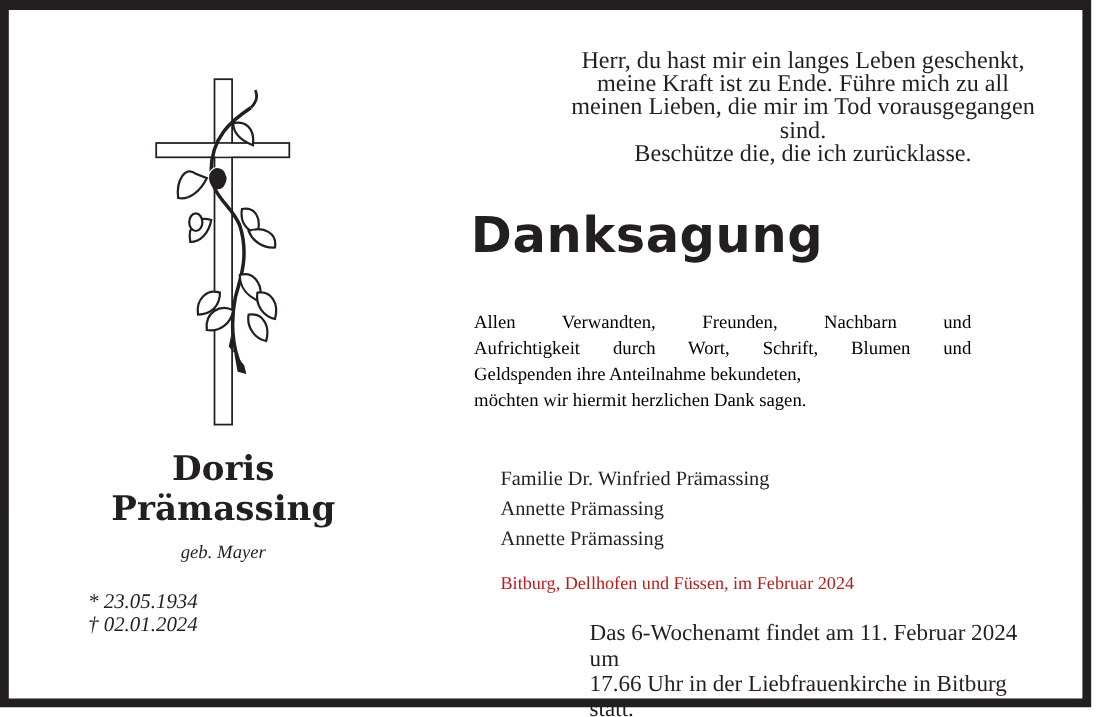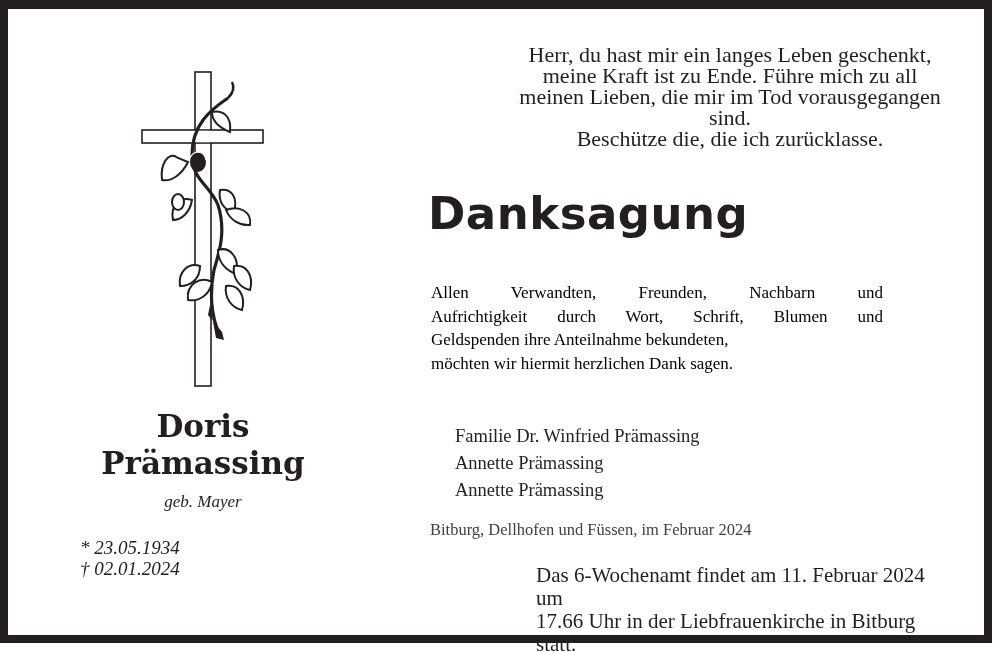--- a/index.html
+++ b/index.html
@@ -22,22 +22,22 @@
     font-family:"Liberation Serif", serif; font-size:17px; line-height:23.6px; color:#000000;
     text-align:justify;
   }
   .body-text .line { display:block; text-align:justify; text-align-last:justify; }
   .body-text .line.last { text-align-last:left; }
   .signers {
     position:absolute; left:455px; top:423px;
     font-family:"Liberation Serif", serif; font-size:18.5px; line-height:27px; color:#231f20;
   }
   .place-date {
-    position:absolute; left:430px; top:519px;
-    font-family:"Liberation Serif", serif; font-size:16.5px; line-height:22px; color:#404040;
+    position:absolute; left:455px; top:519px;
+    font-family:"Liberation Serif", serif; font-size:16.5px; line-height:22px; color:#b91c1c;
   }
   .service {
     position:absolute; left:536px; top:564px; width:412px;
     font-family:"Liberation Serif", serif; font-size:21px; line-height:23px; color:#231f20;
   }
   .name {
     position:absolute; left:80px; top:408px; width:246px; text-align:center;
     font-family:"DejaVu Serif", serif; font-weight:bold; font-size:31px; line-height:37px; color:#231f20;
   }
   .maiden {

